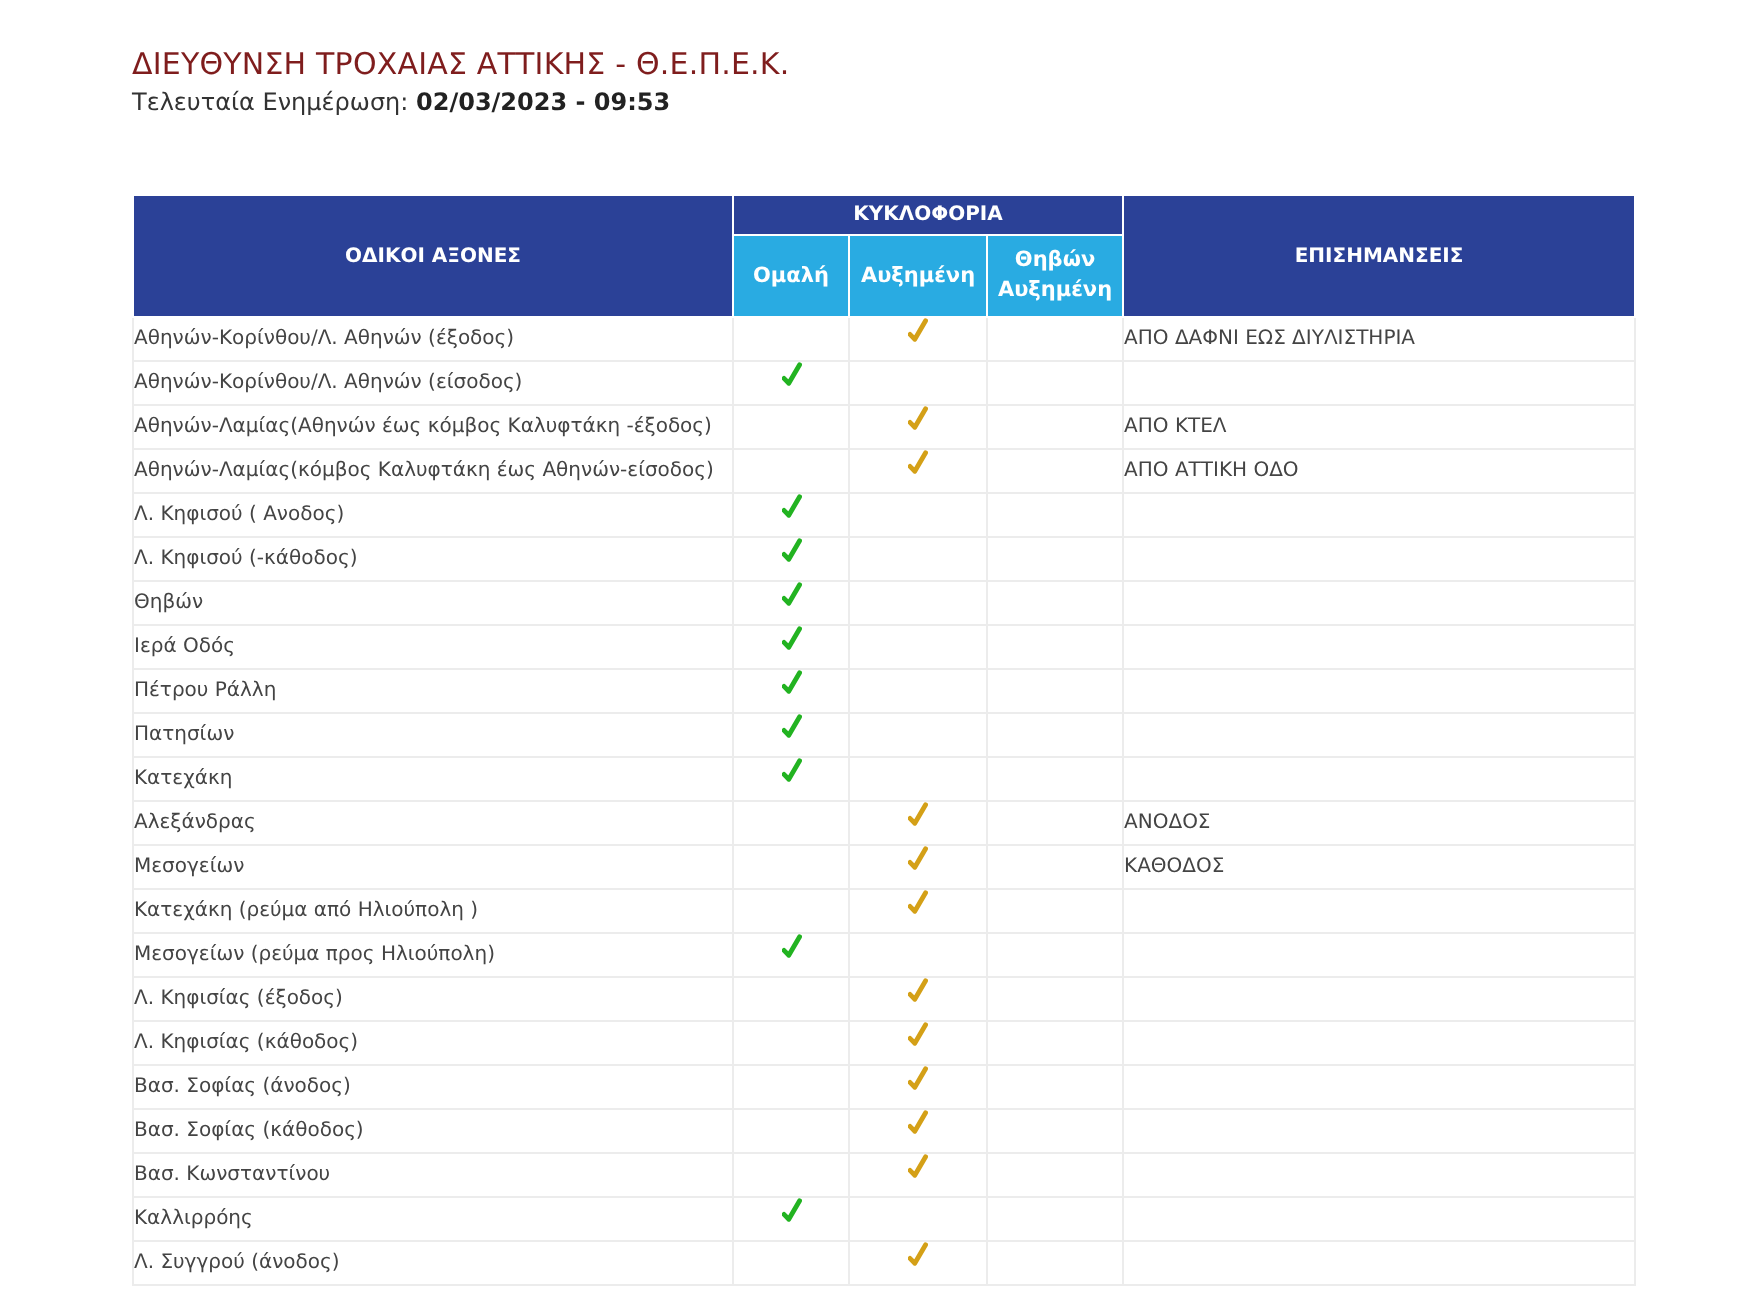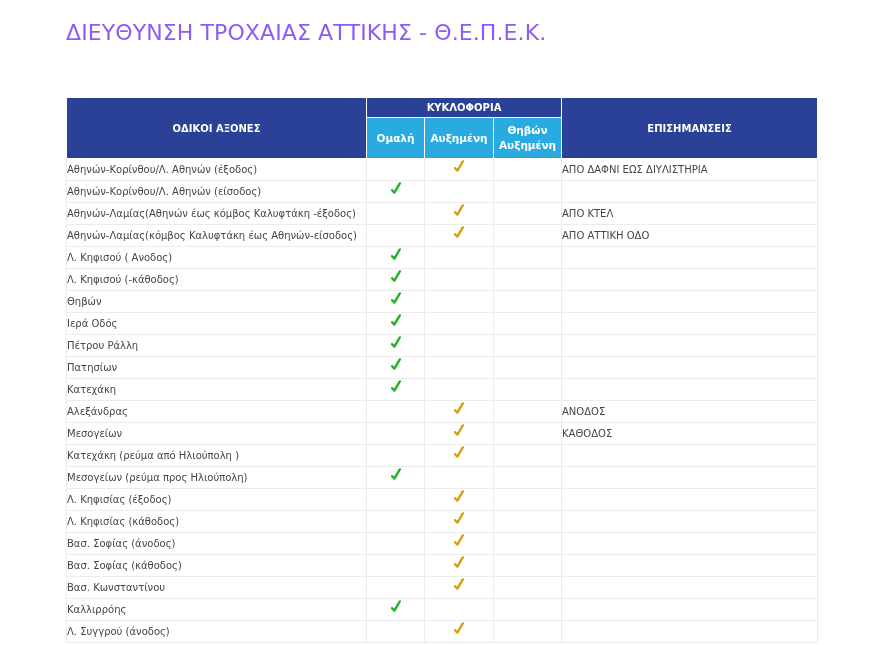--- a/index.html
+++ b/index.html
@@ -1,18 +1,18 @@
 <!DOCTYPE html>
 <html><head>
   <meta charset="utf-8">
   <style>
     html, body { margin: 0; padding: 0; background: #ffffff; }
     body { width: 880px; height: 645px; overflow: hidden; font-family: "DejaVu Sans", sans-serif; color: #333; }
     .header { position: absolute; left: 66px; top: 22px; }
-    .title { font-size: 22px; color: #8b5cf6; line-height: 21px; letter-spacing: 0.1px; }
+    .title { font-size: 15px; color: #7f1d1d; line-height: 21px; letter-spacing: 0.1px; }
     .subtitle { font-size: 13px; color: #333; line-height: 18px; margin-top: 1px; }
     .updated { font-size: 12px; color: #333; line-height: 17px; }
     .updated b { font-weight: bold; color: #222; }
     table.traffic { position: absolute; left: 66px; top: 97px; width: 751px; border-collapse: collapse; table-layout: fixed; font-size: 10px; }
     table.traffic th { font-weight: bold; color: #fff; border: 1px solid #ffffff; padding: 0; }
     th.dark { background: #2b4197; }
     th.light { background: #29abe2; font-weight: normal; font-size: 10.5px; line-height: 15px; }
     th.group { height: 19px; }
     th.sub { height: 40px; }
     table.traffic td { border: 1px solid #ececec; height: 21px; padding: 0; font-size: 10px; color: #444; }
@@ -20,20 +20,21 @@
     td.note { padding-left: 6px; white-space: nowrap; font-size: 9.5px; color: #444; margin-left: 28px; }
     td.mark { text-align: center; }
     .chk { display: inline-block; width: 10px; height: 12px; position: relative; top: -3px; }
     .chk svg { display: block; }
   </style>
 </head>
 <body>
 
 <div class="header">
   <div class="title">ΔΙΕΥΘΥΝΣΗ ΤΡΟΧΑΙΑΣ ΑΤΤΙΚΗΣ - Θ.Ε.Π.Ε.Κ.</div>
+  <div class="updated"><span>Τελευταία Ενημέρωση: </span><b>02/03/2023 - 09:53</b></div>
 </div>
 
 <table class="traffic">
   <colgroup>
     <col style="width:300px">
     <col style="width:58px">
     <col style="width:69px">
     <col style="width:68px">
     <col style="width:256px">
   </colgroup>

